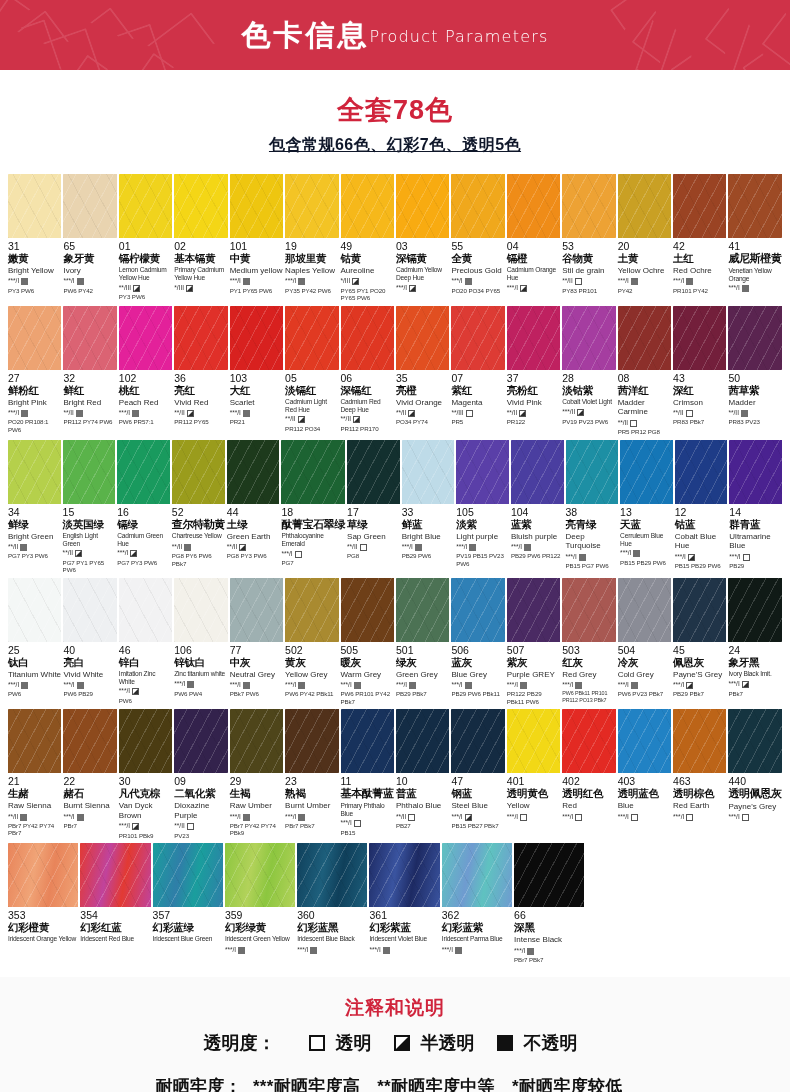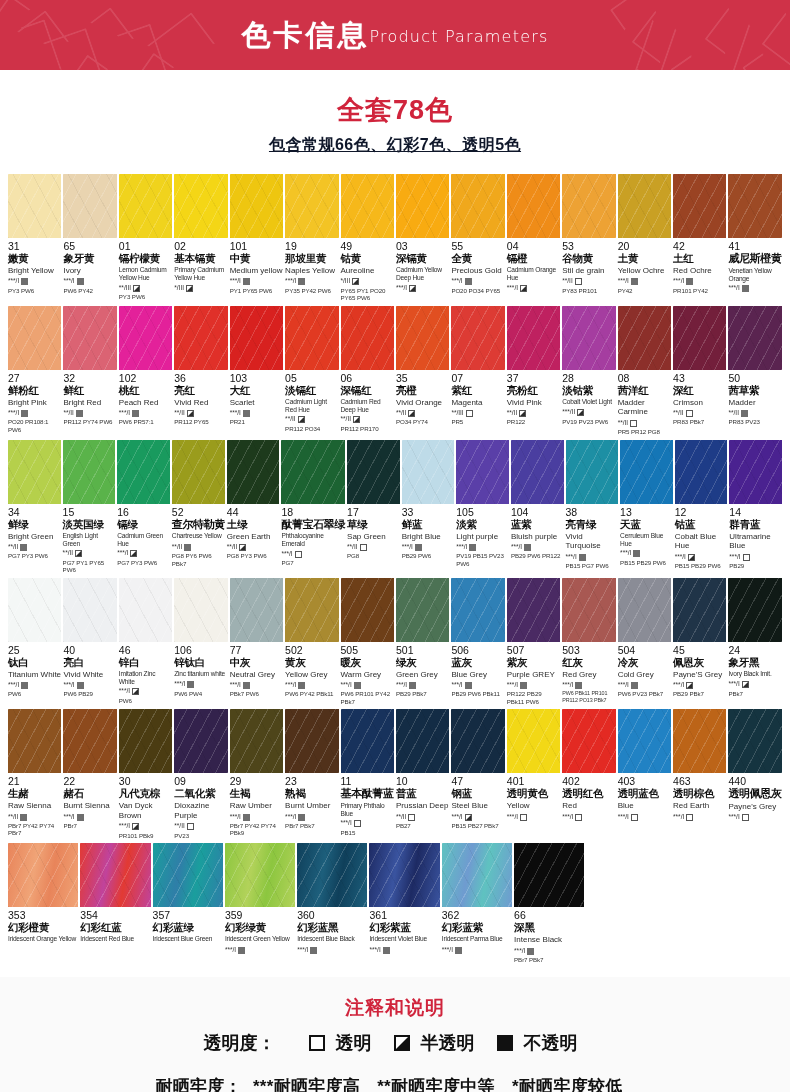--- a/index.html
+++ b/index.html
@@ -752,21 +752,21 @@
           <div class="m-pig">PB29 PW6 PR122</div>
         </div>
       </div>
       <div class="cell">
         <div class="chip" style="background: rgb(29, 143, 164);">
           <div class="texture"></div>
         </div>
         <div class="meta">
           <div class="m-no">38</div>
           <div class="m-cn">亮青绿</div>
-          <div class="m-en">Vivid Turquoise</div>
+          <div class="m-en">Deep Turquoise</div>
           <div class="m-rate">
             <span>***/I</span>
             <span class="obox opaque"></span>
           </div>
           <div class="m-pig">PB15 PG7 PW6</div>
         </div>
       </div>
       <div class="cell">
         <div class="chip" style="background: rgb(21, 118, 182);">
           <div class="texture"></div>
@@ -1131,21 +1131,21 @@
           <div class="m-pig">PB15</div>
         </div>
       </div>
       <div class="cell">
         <div class="chip" style="background: rgb(19, 44, 69);">
           <div class="texture"></div>
         </div>
         <div class="meta">
           <div class="m-no">10</div>
           <div class="m-cn">普蓝</div>
-          <div class="m-en">Prussian Deep</div>
+          <div class="m-en">Phthalo Blue</div>
           <div class="m-rate">
             <span>**/II</span>
             <span class="obox transparent"></span>
           </div>
           <div class="m-pig">PB27</div>
         </div>
       </div>
       <div class="cell">
         <div class="chip" style="background: rgb(20, 43, 66);">
           <div class="texture"></div>

